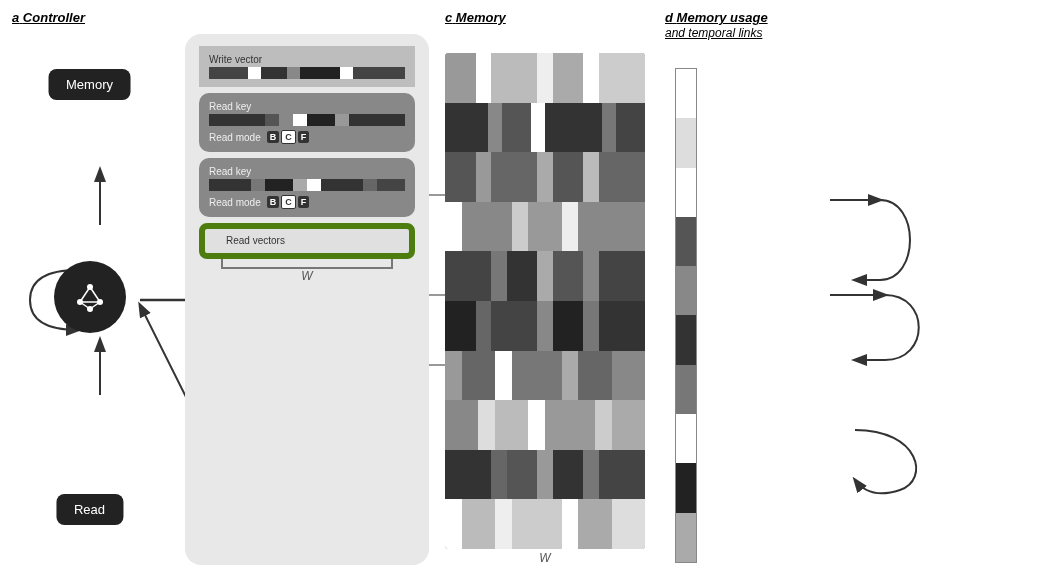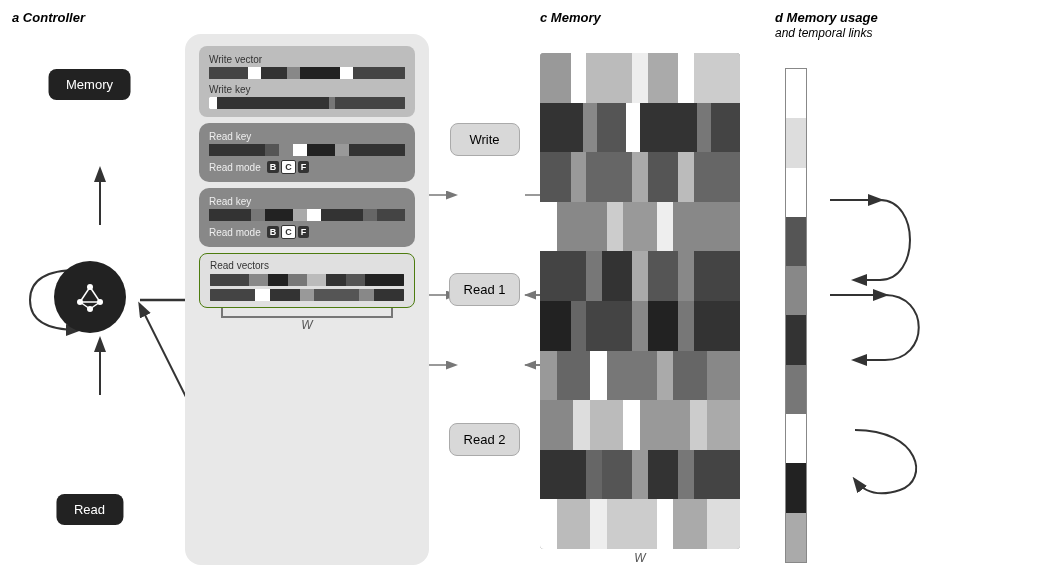--- a/index.html
+++ b/index.html
@@ -21,20 +21,21 @@
       flex-direction: row;
       align-items: stretch;
       padding: 10px 12px;
     }
 
     
     .section-label {
       font-size: 13px;
       font-weight: bold;
       margin-bottom: 4px;
+      text-decoration: underline;
     }
     .section-label span {
       font-style: italic;
       font-weight: bold;
     }
 
     
     .section-a {
       width: 155px;
       display: flex;
@@ -118,21 +119,21 @@
       padding: 12px 14px;
       display: flex;
       flex-direction: column;
       gap: 6px;
       position: relative;
     }
 
     
     .write-panel {
       background: #bdbdbd;
-      border-radius: 8px;
+      border-radius: 0;
       padding: 8px 10px;
       display: flex;
       flex-direction: column;
       gap: 5px;
     }
 
     .vector-row {
       display: flex;
       flex-direction: column;
       gap: 2px;
@@ -166,25 +167,24 @@
       padding: 1px 3px;
       border-radius: 2px;
       font-weight: bold;
     }
     .mode-box.active { background: #fff; color: #333; border: 1px solid #333; }
 
     
     .read-vectors-panel {
       background: #e0e0e0;
       border-radius: 8px;
-      padding: 6px 10px;
-      display: flex;
-      flex-direction: column;
+      padding: 6px 21px;
+      display: flex;
       gap: 3px;
-      border: 1px solid #4d7c0f;
+      border: 6px solid #4d7c0f;
     }
 
     
     .w-brace {
       display: flex;
       flex-direction: column;
       align-items: center;
       font-size: 12px;
       font-style: italic;
       color: #555;
@@ -373,29 +373,20 @@
             <span class="seg" style="flex:1; background:#fff;"></span>
             <span class="seg" style="flex:2; background:#333;"></span>
             <span class="seg" style="flex:1; background:#888;"></span>
             <span class="seg" style="flex:3; background:#222;"></span>
             <span class="seg" style="flex:1; background:#fff;"></span>
             <span class="seg" style="flex:4; background:#444;"></span>
           </div>
         </div>
 
 
-        <div class="vector-row">
-          <div class="vector-label">Write key</div>
-          <div class="pixel-bar" style="background:#444; height:12px; border-radius:1px;">
-            <span class="seg" style="flex:1; background:#fff; width:8px; max-width:8px;"></span>
-            <span class="seg" style="flex:8; background:#333;"></span>
-            <span class="seg" style="flex:1; background:#777; width:6px; max-width:6px;"></span>
-            <span class="seg" style="flex:5; background:#444;"></span>
-          </div>
-        </div>
       </div>
 
       <div class="read-panel">
         <div class="vector-row">
           <div class="vector-label" style="color:#eee;">Read key</div>
           <div class="pixel-bar" style="background:#222; height:12px; border-radius:1px;">
             <span class="seg" style="flex:4; background:#333;"></span>
             <span class="seg" style="flex:1; background:#555;"></span>
             <span class="seg" style="flex:1; background:#888;"></span>
             <span class="seg" style="flex:1; background:#fff;"></span>
@@ -462,37 +453,20 @@
           <div style="width:10px; border-left:2px solid #777; height:8px; margin-top:0;"></div>
           <div style="flex:1;"></div>
           <div style="width:10px; border-right:2px solid #777; height:8px;"></div>
         </div>
         <span style="font-size:12px; font-style:italic; color:#555;">W</span>
       </div>
 
     </div>
   </div>
 
-  <div style="width:95px; display:flex; flex-direction:column; justify-content:flex-start; align-items:center; padding-top:54px; padding-bottom:50px; gap:0; position:relative;">
-    <div style="flex:1; display:flex; align-items:center;">
-      <div class="action-btn">
-        <span>Write</span>
-      </div>
-    </div>
-    <div style="flex:1; display:flex; align-items:center;">
-      <div class="action-btn">
-        <span>Read 1</span>
-      </div>
-    </div>
-    <div style="flex:1; display:flex; align-items:center;">
-      <div class="action-btn">
-        <span>Read 2</span>
-      </div>
-    </div>
-  </div>
 
   <div class="section-c" style="margin-left:8px;">
     <div class="section-label">
       <span>c</span>
       <span>Memory</span>
     </div>
 
     <div class="memory-grid">
 
       <div class="mem-row" style="background:#bbb;">
@@ -591,21 +565,21 @@
         <span style="flex:3;background:#ccc;height:100%;display:inline-block;"></span>
         <span style="flex:1;background:#fff;height:100%;display:inline-block;"></span>
         <span style="flex:2;background:#aaa;height:100%;display:inline-block;"></span>
         <span style="flex:2;background:#ddd;height:100%;display:inline-block;"></span>
       </div>
 
     </div>
     <div class="w-label-c">W</div>
   </div>
 
-  <div class="section-d" style="margin-left:35px;">
+  <div class="section-d" style="margin-left:20px;">
     <div class="section-label">
       <span>d</span>
       <span>Memory usage</span>
       <br>
       <span style="font-weight:normal; font-size:12px;">and temporal links</span>
     </div>
 
     <div style="margin-top:24px; display:flex; flex-direction:column; height:calc(100% - 60px); position:relative;">
       <div style="width:22px; height:100%; border:1.5px solid #888; display:flex; flex-direction:column; overflow:hidden; margin-left:10px;">
         <div style="flex:1; background:#fff;"></div>

